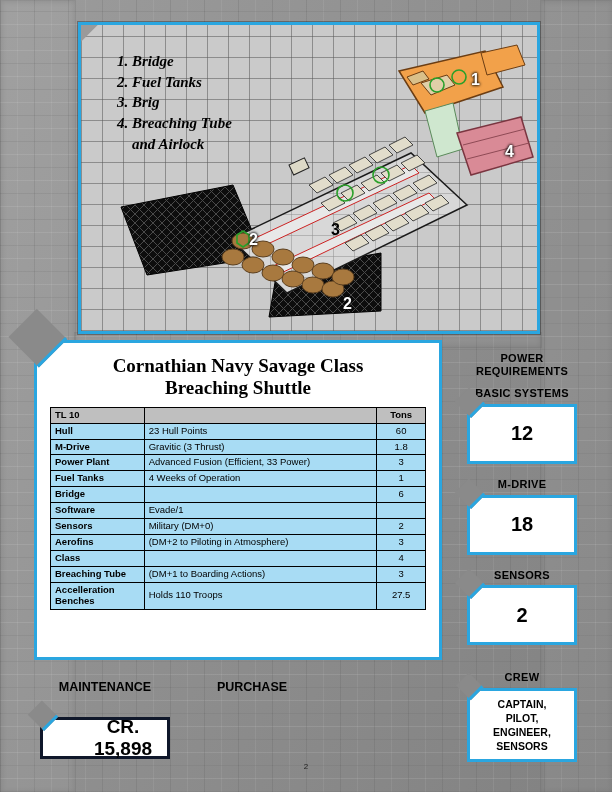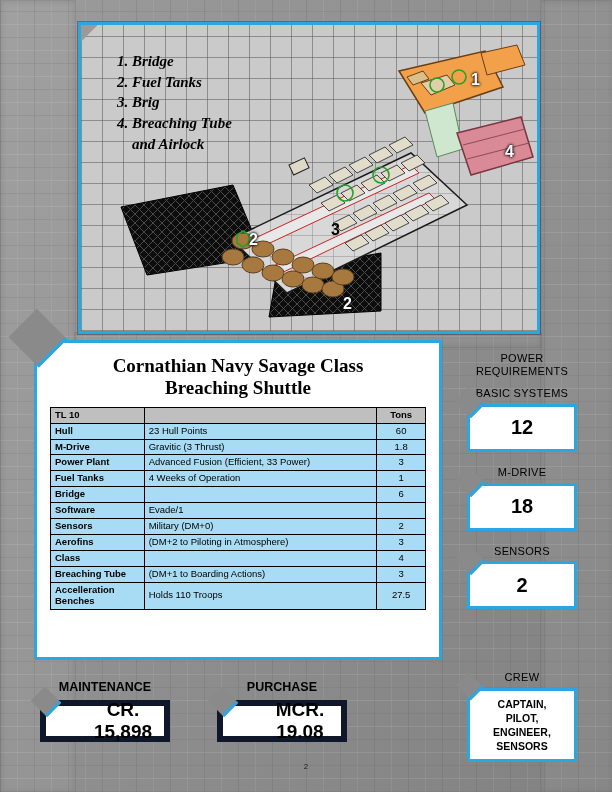--- a/index.html
+++ b/index.html
@@ -98,25 +98,25 @@
   }
   table.stats td.c1{width:88px;font-weight:bold;}
   table.stats td.c2{width:246px;margin-top:46px;}
   table.stats td.c3{width:42px;text-align:center;}
   table.stats tr.head td{background:#bfbfbf;font-weight:bold;}
   table.stats tr.head td.c2{font-weight:normal;}
 
   
   .rcol{position:absolute;left:452px;top:352px;width:140px;text-align:center;}
   .rlabel{
-    font-weight:normal;font-size:11px;color:#000;letter-spacing:.3px;
+    font-weight:bold;font-size:11px;color:#000;letter-spacing:.3px;
     line-height:1.15;margin-bottom:4px;
   }
   .vbox{
-    position:relative;margin:0 auto 14px auto;width:110px;height:48px;
+    position:relative;margin:0 auto 14px auto;width:110px;height:60px;
     background:#fff;border:3px solid #2aa6e0;
     display:flex;align-items:center;justify-content:center;
     font-weight:bold;font-size:20px;color:#000;
     box-sizing:border-box;
   }
   .vbox .cut{
     position:absolute;left:-3px;top:-3px;width:20px;height:20px;
     background:#8a8a8a;border-right:3px solid #2aa6e0;
     transform:rotate(45deg) translate(-14px,-2px);
   }
@@ -127,24 +127,24 @@
     font-weight:bold;font-size:10.5px;color:#000;line-height:1.35;
     box-sizing:border-box;padding:6px 20px;
   }
 
   
   .bbox-wrap{position:absolute;left:40px;top:680px;width:380px;}
   .bbox{
     position:relative;display:inline-block;vertical-align:top;
     text-align:center;
   }
-  .bbox .blabel{font-weight:bold;font-size:12.5px;margin-bottom:6px;color:#000;}
+  .bbox .blabel{font-weight:bold;font-size:12.5px;margin-bottom:23px;color:#000;}
   .bbox .bval{
     position:relative;width:130px;height:42px;background:#fff;
-    border:6px solid #0f172a;
+    border:3px solid #0f172a;
     display:flex;align-items:center;justify-content:center;
     font-weight:bold;font-size:19px;color:#000;box-sizing:border-box;padding-left:36px;
   }
   .bbox .bval .cut{
     position:absolute;left:-3px;top:-3px;width:20px;height:20px;
     background:#8a8a8a;border-right:3px solid #2aa6e0;
     transform:rotate(45deg) translate(-14px,-2px);
   }
   .spacer{display:inline-block;width:38px;}
 
@@ -374,20 +374,16 @@
   <div class="bbox">
     <div class="blabel">MAINTENANCE</div>
     <div class="bval">
       <span class="cut"></span>
       <span>CR. 15,898</span>
     </div>
   </div>
   <span class="spacer"></span>
   <div class="bbox">
     <div class="blabel">PURCHASE</div>
-    <div class="bval">
-      <span class="cut"></span>
-      <span>MCR. 19.08</span>
-    </div>
   </div>
 </div>
 
 <div class="pagenum">2</div>
 
 </body></html>

